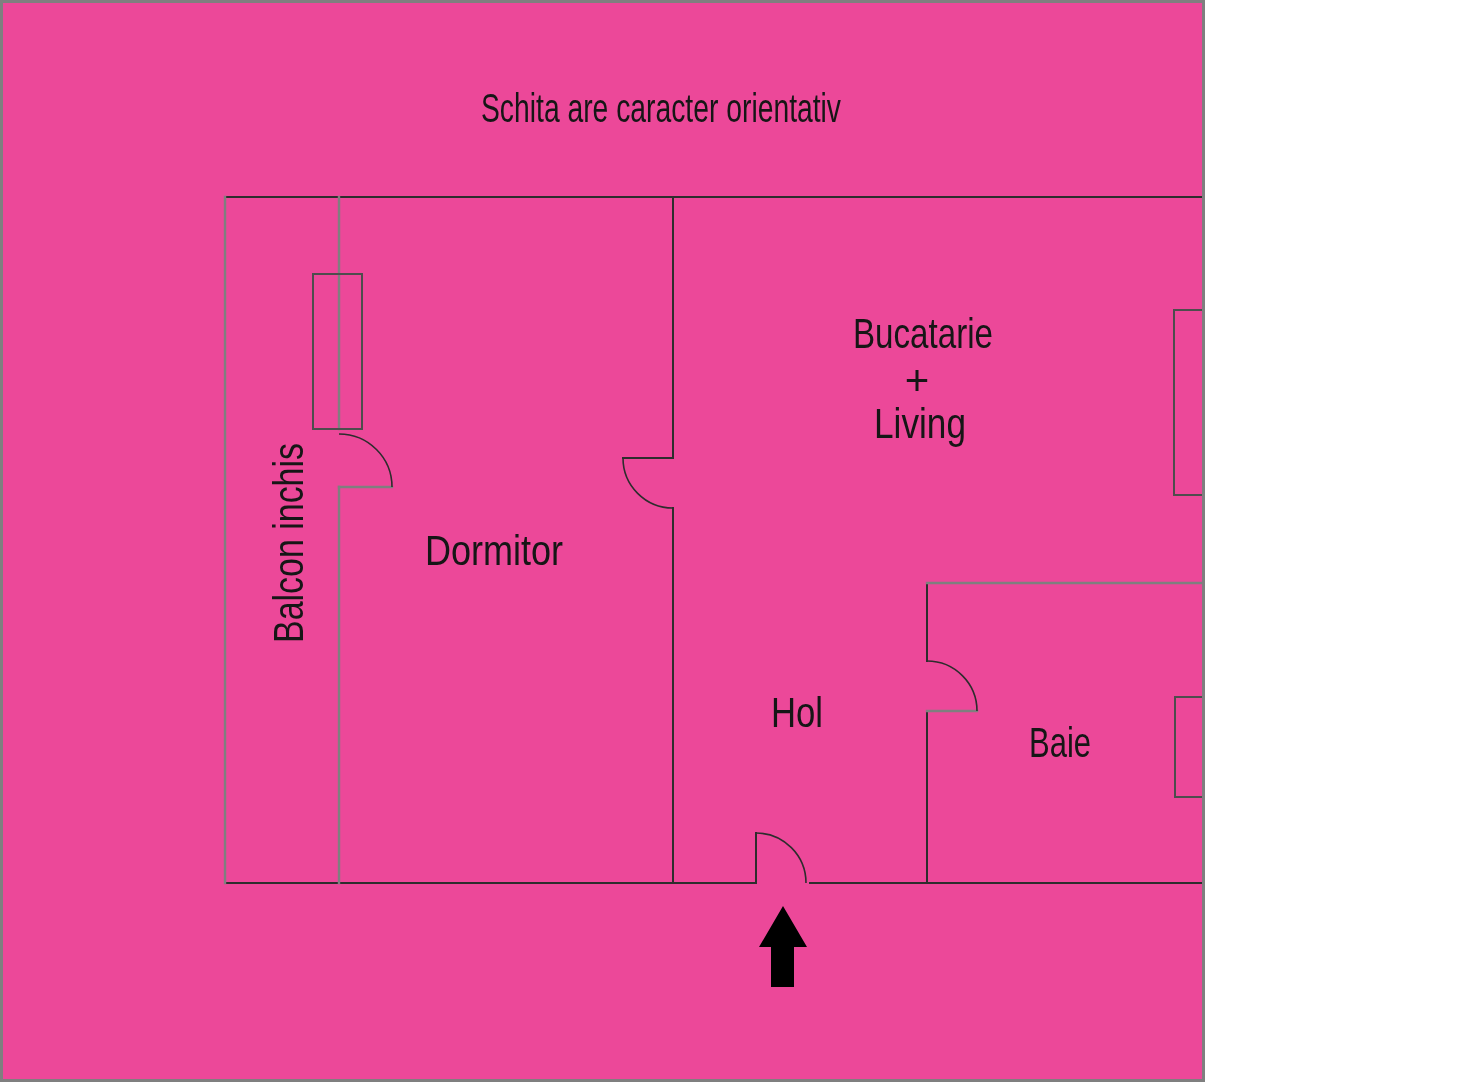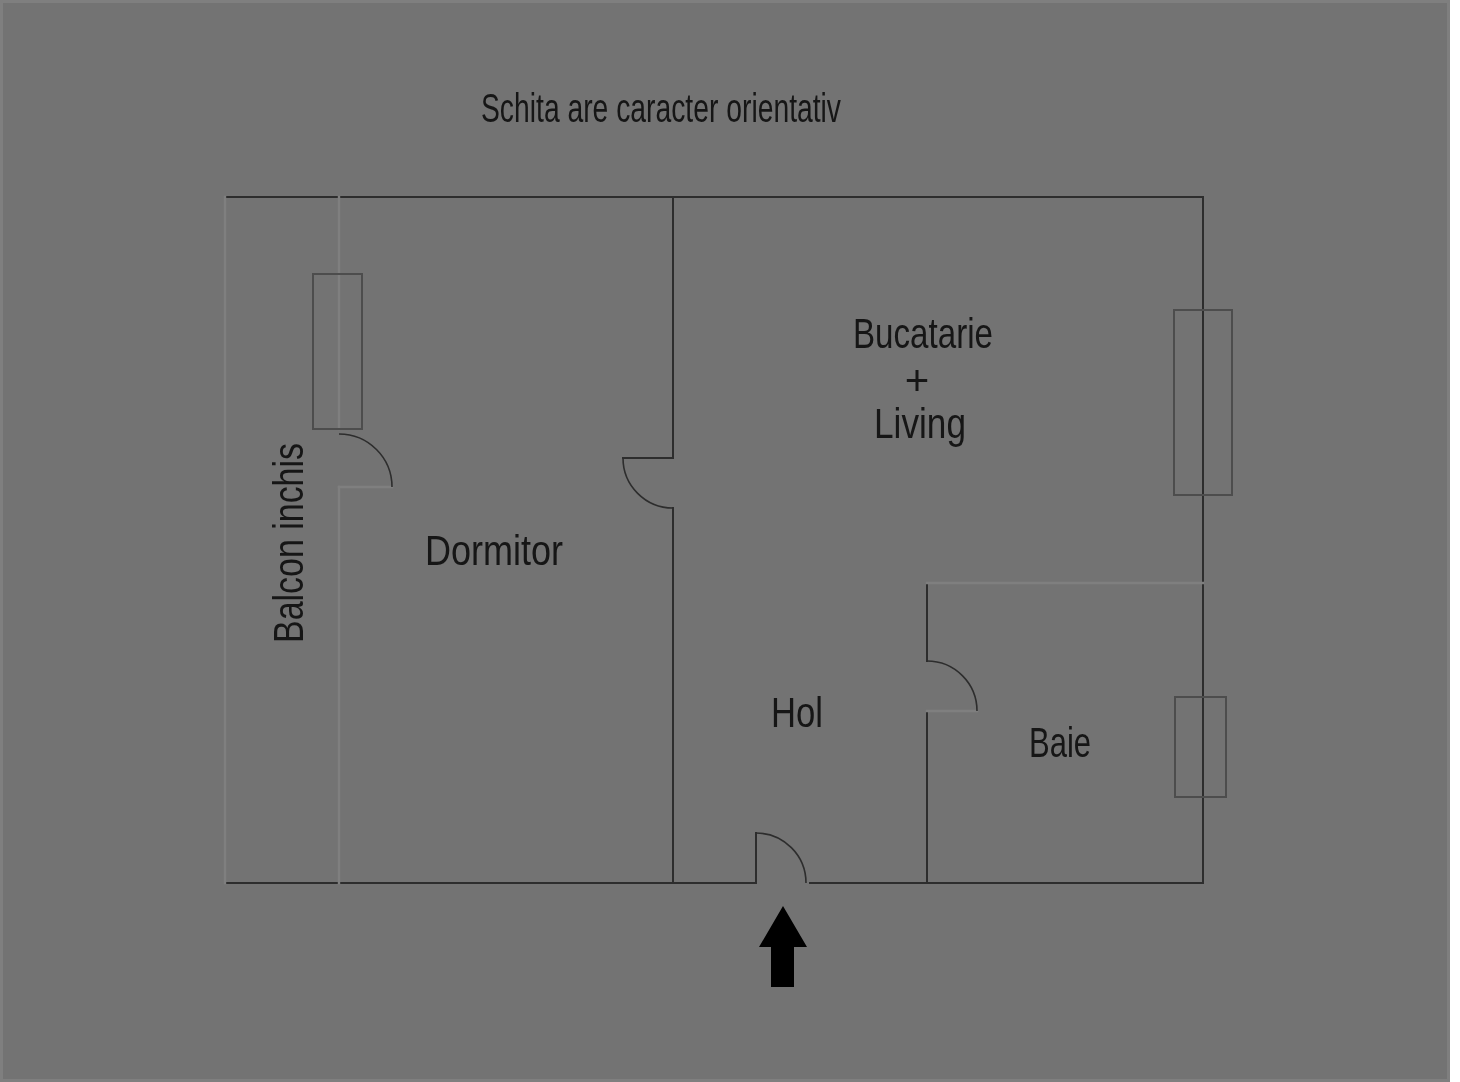--- a/index.html
+++ b/index.html
@@ -5,23 +5,23 @@
   html, body {
     margin: 0;
     padding: 0;
     background: #ffffff;
     width: 1460px;
     height: 1082px;
     font-family: "Liberation Sans", sans-serif;
   }
   .page {
     position: relative;
-    width: 1450px;
+    width: 1205px;
     height: 1082px;
-    background: #737373;
+    background: #ec4899;
     overflow: hidden;
   }
   .frame {
     position: absolute;
     inset: 0;
     border: 3px solid #7f7f7f;
     pointer-events: none;
     box-sizing: border-box;
   }
   svg { display: block; }

